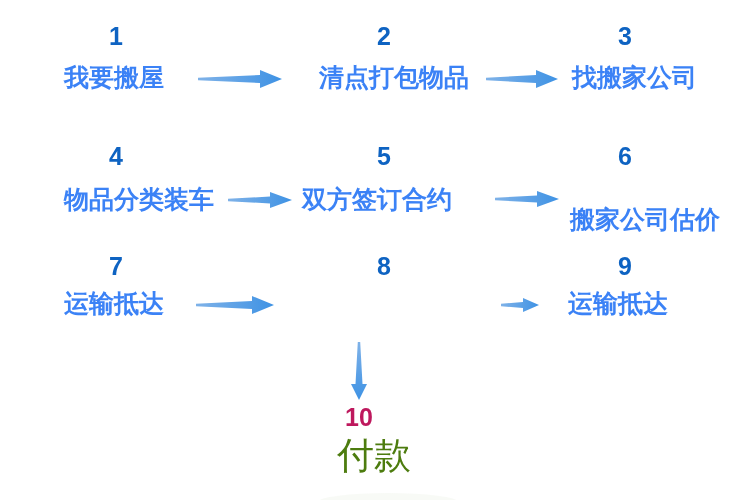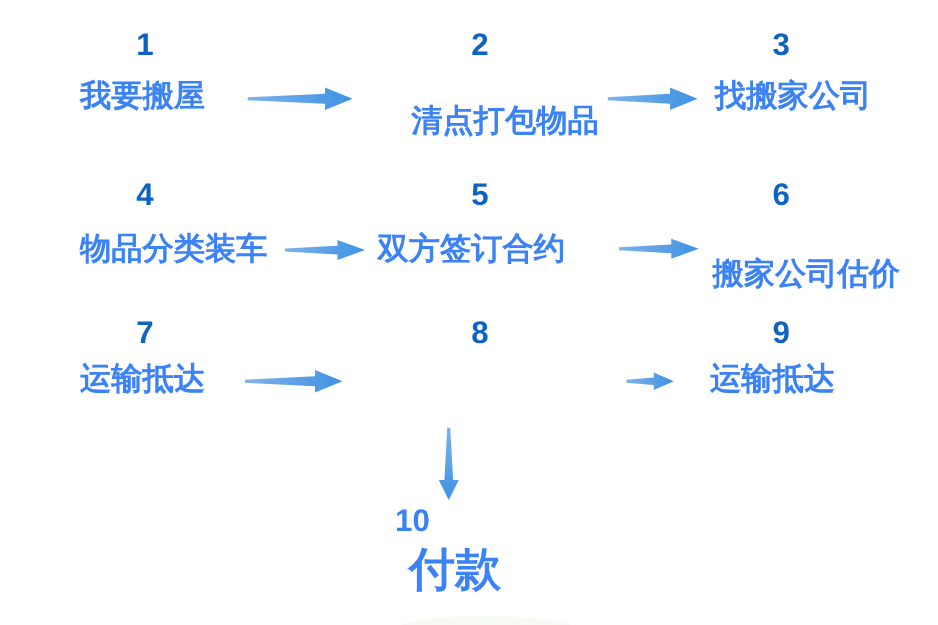--- a/index.html
+++ b/index.html
@@ -32,39 +32,39 @@
     font-weight: bold;
     color: #3b82f6;
     white-space: nowrap;
   }
   .arrow {
     position: absolute;
     display: block;
   }
   .pay-num {
     position: absolute;
-    left: 316px;
+    left: 329px;
     top: 405px;
     width: 60px;
-    text-align: left;
+    text-align: center;
     font-size: 25px;
     line-height: 25px;
     font-weight: bold;
-    color: #3b82f6;
+    color: #be185d;
   }
   .pay-label {
     position: absolute;
-    left: 314px;
+    left: 324px;
     top: 436px;
     width: 100px;
     text-align: center;
     font-size: 37px;
     line-height: 40px;
-    font-weight: bold;
-    color: #3b82f6;
+    font-weight: normal;
+    color: #4d7c0f;
     white-space: nowrap;
   }
   .bottom-artifact {
     position: absolute;
     left: 318px;
     top: 493px;
     width: 140px;
     height: 18px;
     border-radius: 50%;
     background: #f3f5ef;
@@ -75,21 +75,21 @@
   .n2 { left: 354px; top: 24px; }
   .n3 { left: 595px; top: 24px; }
   .n4 { left: 86px;  top: 144px; }
   .n5 { left: 354px; top: 144px; }
   .n6 { left: 595px; top: 144px; }
   .n7 { left: 86px;  top: 254px; }
   .n8 { left: 354px; top: 254px; }
   .n9 { left: 595px; top: 254px; }
   
   .l1 { left: 64px;  top: 64px; }
-  .l2 { left: 329px; top: 64px; margin-top: 20px; }
+  .l2 { left: 319px; top: 64px; }
   .l3 { left: 572px; top: 64px; }
   .l4 { left: 64px;  top: 186px; }
   .l5 { left: 302px; top: 186px; }
   .l6 { left: 570px; top: 186px; margin-top: 20px; }
   .l7 { left: 64px;  top: 290px; }
   .l8 { left: 312px; top: 290px; }
   .l9 { left: 568px; top: 290px; }
   
   .a12 { left: 198px; top: 67px; }
   .a23 { left: 486px; top: 67px; }

